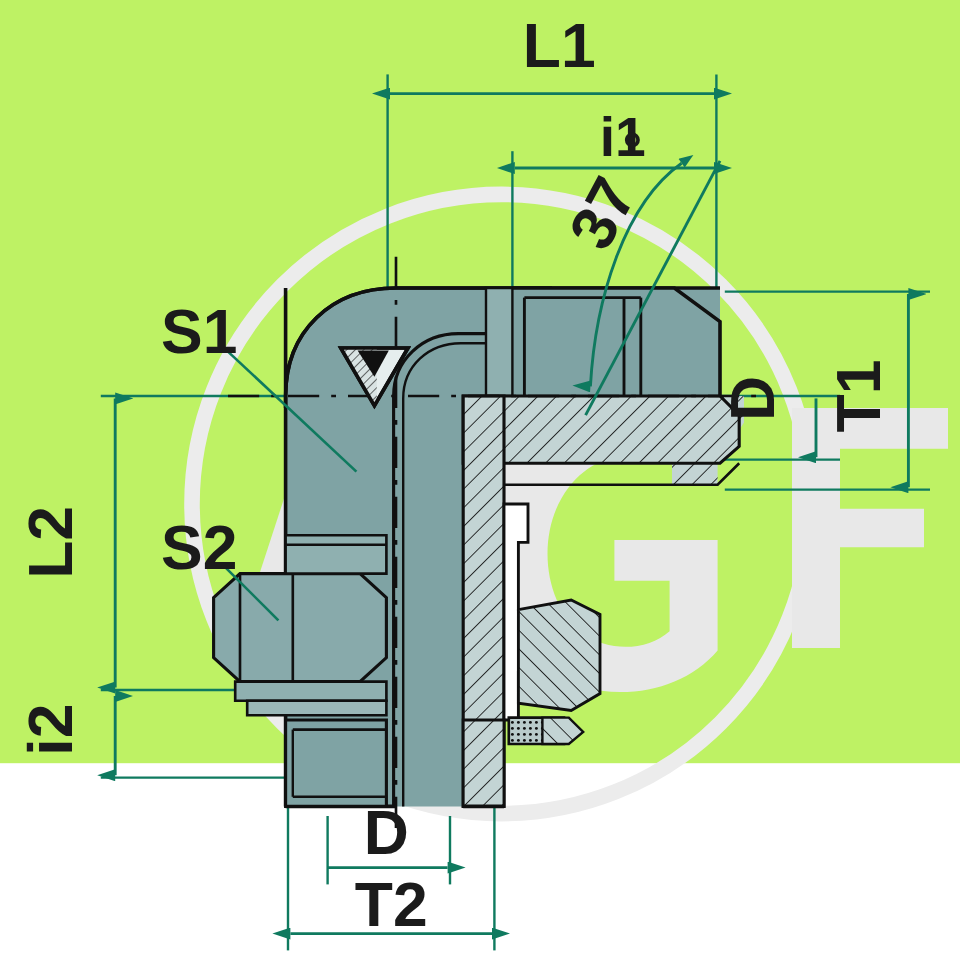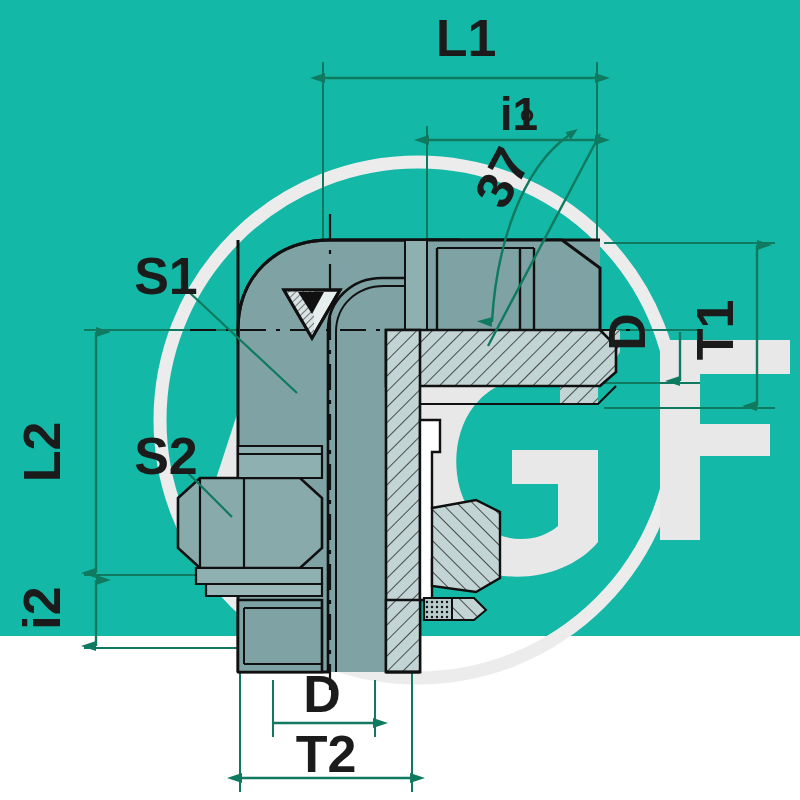--- a/index.html
+++ b/index.html
@@ -1,18 +1,18 @@
 <!DOCTYPE html>
 <html><head>
 <meta charset="utf-8">
 <style>
   html,body{margin:0;padding:0;background:#ffffff;}
   body{width:800px;height:800px;overflow:hidden;
        font-family:"Liberation Sans","DejaVu Sans",sans-serif;}
-  #stage{position:relative;width:800px;height:636px;background:#14b8a6;}
+  #stage{position:relative;width:800px;height:636px;background:#bef264;}
   svg#dwg{position:absolute;left:0;top:0;width:800px;height:800px;display:block;}
   .lbl{font-family:"Liberation Sans","DejaVu Sans",sans-serif;
        font-weight:bold;fill:#1b1b1b;}
 </style>
 </head>
 <body>
 
 <div id="stage">
 
   <svg id="dwg" viewBox="0 0 800 800">

